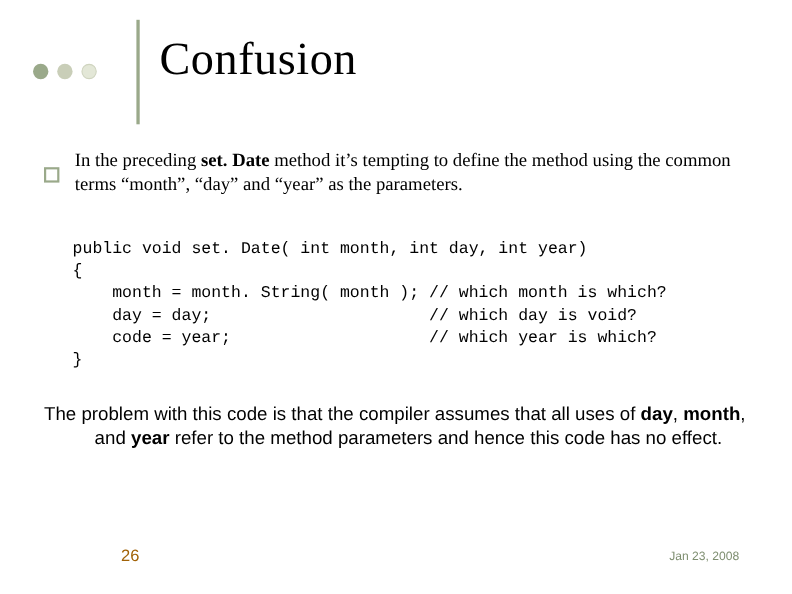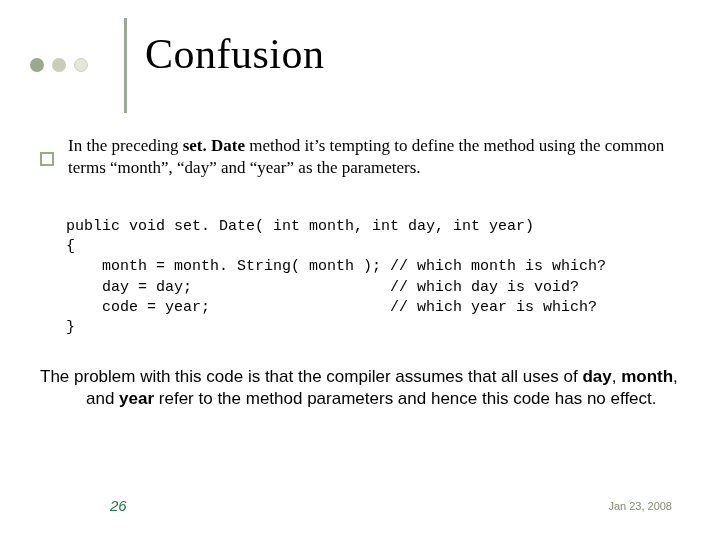--- a/index.html
+++ b/index.html
@@ -94,22 +94,21 @@
   }
   .trailer .hang {
     text-indent: -46px;
     padding-left: 46px;
   }
   .footer-num {
     position: absolute;
     left: 110px;
     bottom: 26px;
     font-size: 15px;
-    color: #15803d;
-    font-style: italic;
+    color: #a16207;
   }
   .footer-date {
     position: absolute;
     right: 48px;
     bottom: 28px;
     font-size: 11px;
     color: #7e8e70;
   }
 </style>
 </head>

